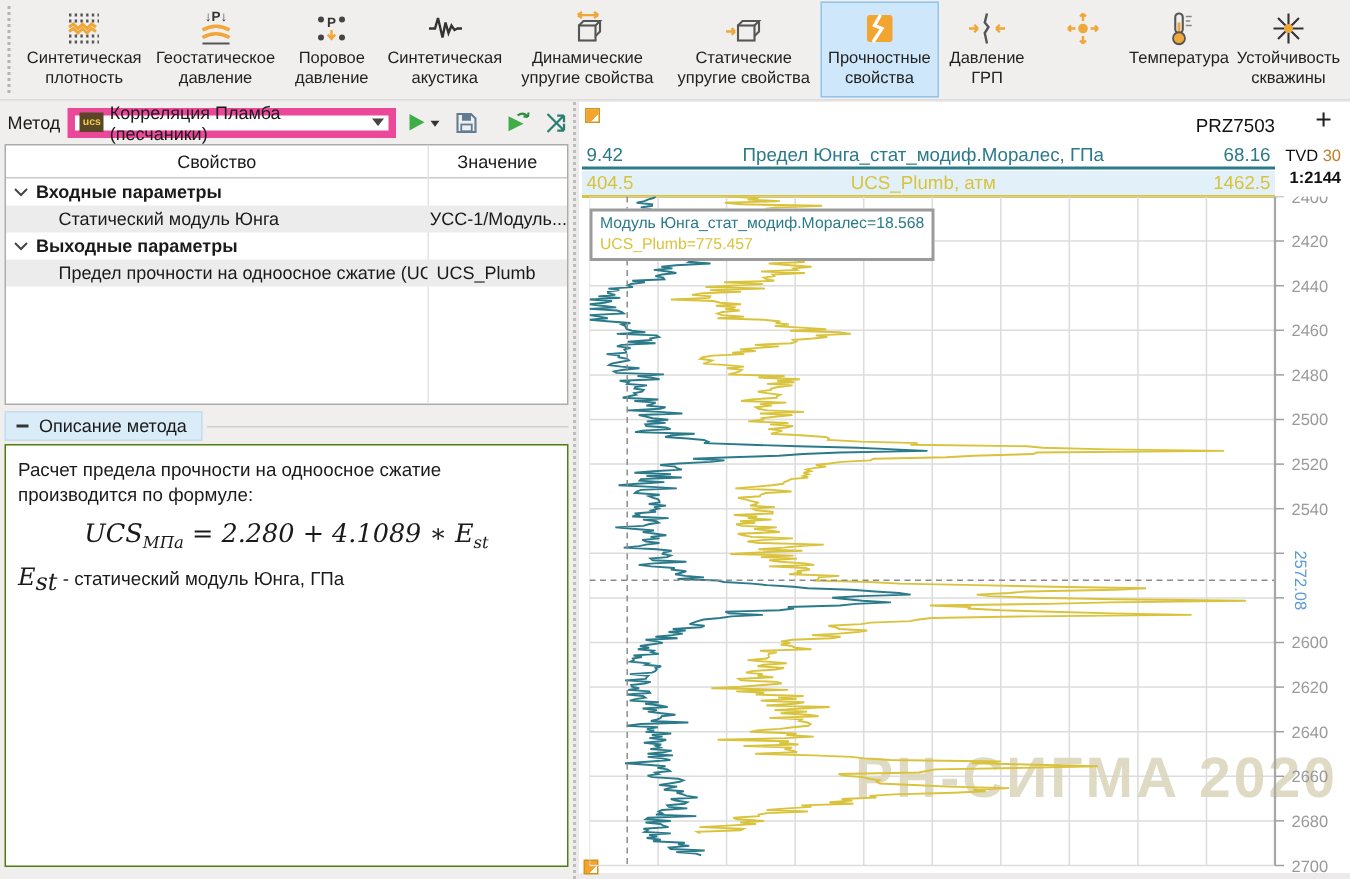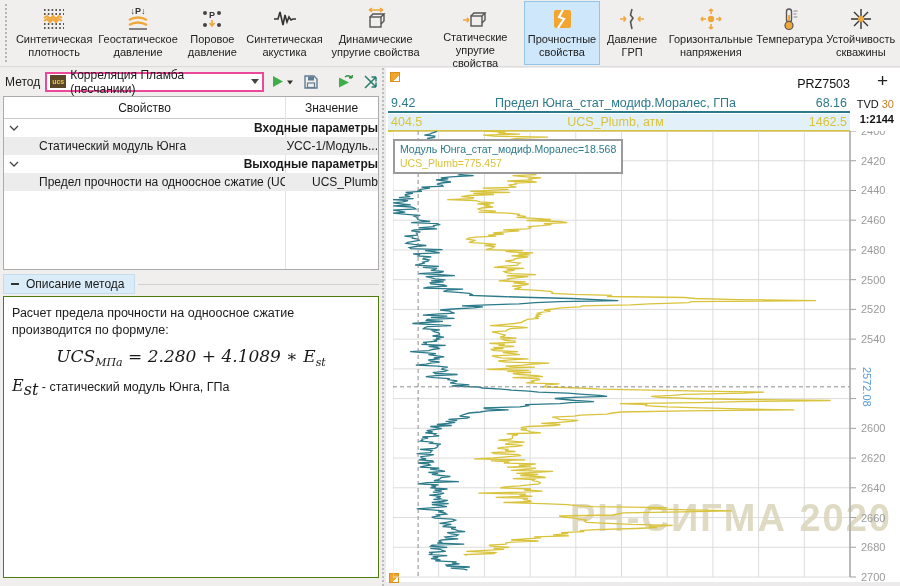--- a/index.html
+++ b/index.html
@@ -12,33 +12,33 @@
     padding:3px 5px 1px;margin:1px 0;text-align:center;font-size:11px;line-height:1.18;color:#222;
     max-width:96px;min-width:52px;border:1px solid transparent;cursor:default;}
   .tb-item .ico{height:28px;display:flex;align-items:center;justify-content:center;}
   .tb-item.selected{background:#cfe7fa;border:1px solid #92c4ea;}
   
   .left-panel{position:absolute;left:0;top:68px;width:382px;height:518px;background:#f0efee;}
   .splitter{position:absolute;left:382px;top:68px;width:4px;height:518px;border-left:2px dotted #bdbdbd;}
   .method-row{display:flex;align-items:center;height:27px;padding-left:5px;gap:5px;}
   .method-label{font-size:12px;}
   .combo{display:flex;align-items:center;width:250px;height:20px;background:#fff;
-    border:2px solid #ec4899;padding:0 3px;box-sizing:border-box;font-size:12px;}
+    border:5px solid #ec4899;padding:0 3px;box-sizing:border-box;font-size:12px;}
   .combo .ucs-chip{width:16px;height:13px;background:#5a4626;color:#ecc94d;font-size:7px;font-weight:bold;
     display:flex;align-items:center;justify-content:center;margin-right:4px;flex:0 0 auto;}
   .combo .caret{margin-left:auto;width:0;height:0;border-left:4px solid transparent;
     border-right:4px solid transparent;border-top:5px solid #444;}
   .mb-btn{display:flex;align-items:center;justify-content:center;height:22px;padding:0 2px;cursor:default;}
   .table-box{position:absolute;left:3px;top:28px;width:376px;height:174px;background:#fff;
     border:1px solid #ababab;box-sizing:border-box;overflow:hidden;}
   .t-coldiv{position:absolute;left:281px;top:0;width:1px;height:100%;background:#e3e3e3;}
   .t-head{display:flex;height:21px;border-bottom:1px solid #c9c9c9;align-items:center;font-size:12px;}
   .t-head .c1{width:281px;text-align:center;}
   .t-head .c2{flex:1;text-align:center;}
-  .t-row{display:flex;height:18px;align-items:center;font-size:12px;position:relative;justify-content:space-between;}
+  .t-row{display:flex;height:18px;align-items:center;font-size:12px;position:relative;}
   .t-row.group{font-weight:bold;padding-left:5px;gap:5px;}
   .t-row.child{background:#ececec;}
   .t-row.child .rn{padding-left:35px;width:246px;white-space:nowrap;overflow:hidden;}
   .t-row.child .rv{padding-left:6px;white-space:nowrap;}
   .desc-header{position:absolute;left:3px;top:206px;width:376px;display:flex;align-items:center;}
   .desc-chip{background:#d9ecf8;border:1px solid #c3dcee;padding:2px 9px 2px 6px;display:flex;
     align-items:center;gap:6px;font-size:12px;}
   .desc-rule{flex:1;height:1px;background:#cfcfcf;margin-left:3px;}
   .desc-box{position:absolute;left:3px;top:228px;width:376px;height:282px;background:#fff;
     border:1px solid #4d7c0f;box-sizing:border-box;padding:8px 8px;font-size:12.5px;line-height:1.35;}
@@ -181,21 +181,20 @@
         <svg width="26" height="26" viewBox="0 0 26 26">
           <circle cx="13" cy="13" r="3.2" fill="#f0a73a"></circle>
           <g stroke="#f0a73a" stroke-width="1.6" fill="none">
             <path d="M13 8 v-5 m0 0 l-2 2 m2 -2 l2 2"></path>
             <path d="M13 18 v5 m0 0 l-2 -2 m2 2 l2 -2"></path>
             <path d="M8 13 h-5 m0 0 l2 -2 m-2 2 l2 2"></path>
             <path d="M18 13 h5 m0 0 l-2 -2 m2 2 l-2 2"></path>
           </g>
         </svg>
       </span>
-    <span>Горизонтальные напряжения</span>
   </div>
 
   <div class="tb-item">
     <span class="ico">
         <svg width="26" height="26" viewBox="0 0 26 26">
           <rect x="10.5" y="3" width="5" height="13" rx="2.5" fill="none" stroke="#555" stroke-width="1.4"></rect>
           <path d="M13 9 v9" stroke="#f0a73a" stroke-width="2"></path>
           <circle cx="13" cy="19.5" r="4" fill="#f0a73a" stroke="#555" stroke-width="1.2"></circle>
           <path d="M17.5 5 h4 M17.5 8 h3 M17.5 11 h4" stroke="#888" stroke-width="1"></path>
         </svg>

